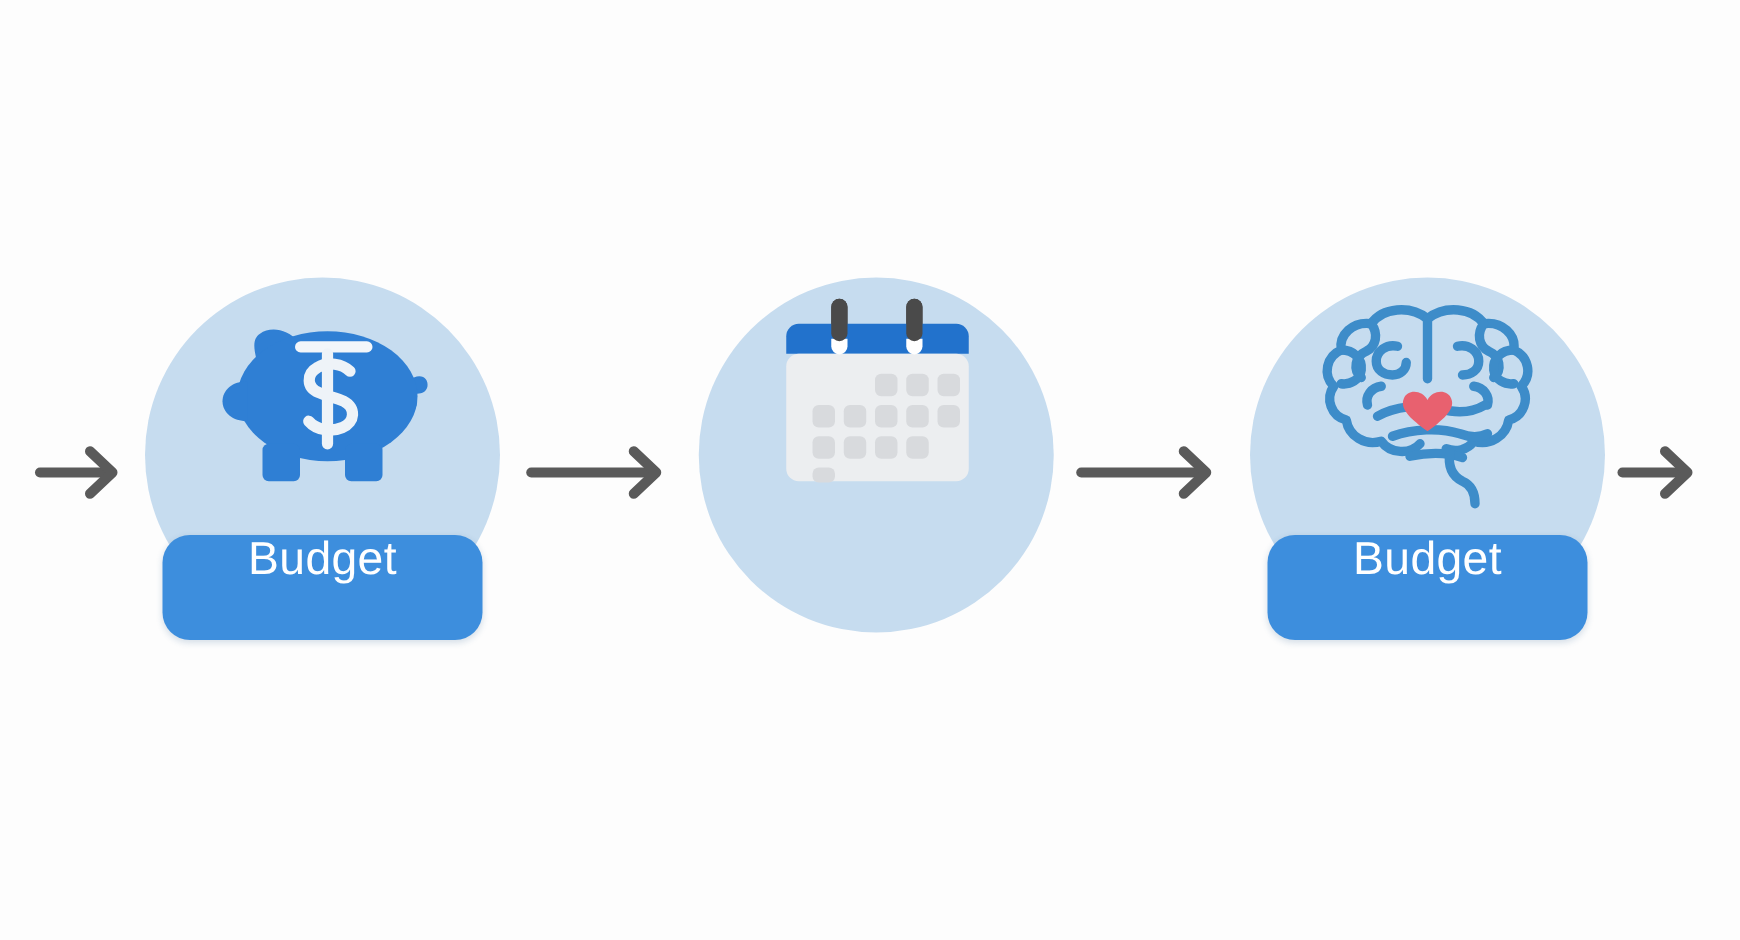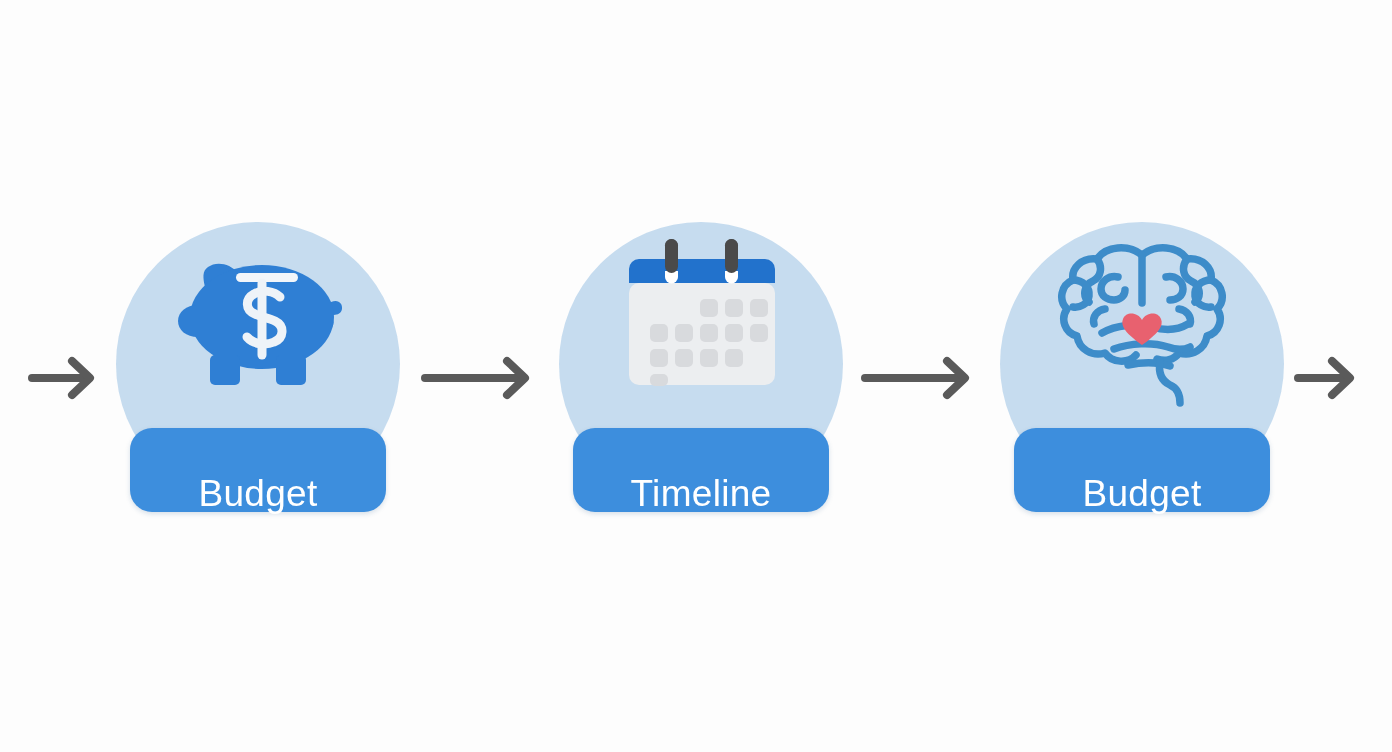--- a/index.html
+++ b/index.html
@@ -71,21 +71,21 @@
 
   .node-pill {
     position: absolute;
     left: 14px;
     top: 206px;
     width: 256px;
     height: 84px;
     border-radius: 22px;
     background: #3d8edd;
     display: flex;
-    align-items: flex-end;
+    align-items: flex-start;
     justify-content: center;
     box-shadow: 0 2px 5px rgba(40,90,140,0.18);
   }
   .node-pill-label {
     color: #ffffff;
     font-size: 37px;
     font-weight: 500;
     letter-spacing: 0.3px;
     line-height: 1;
     font-family: "Liberation Sans", sans-serif;
@@ -177,23 +177,20 @@
             <rect x="49" y="116" width="18" height="18" rx="5"></rect>
             <rect x="74" y="116" width="18" height="18" rx="5"></rect>
             <rect x="99" y="116" width="18" height="18" rx="5"></rect>
             <rect x="124" y="116" width="18" height="18" rx="5"></rect>
 
             <rect x="49" y="141" width="18" height="12" rx="5"></rect>
           </g>
         </svg>
       </div>
     </div>
-    <div class="node-pill">
-      <span class="node-pill-label">Timeline</span>
-    </div>
   </div>
 
   <div class="arrow arrow-2">
     <svg viewBox="0 0 115 52" width="115" height="52" aria-hidden="true">
       <g fill="none" stroke="#5a5a5a" stroke-width="8" stroke-linecap="round" stroke-linejoin="round">
         <line x1="3" y1="26" x2="99" y2="26"></line>
         <polyline points="85,9 103,26 85,43"></polyline>
       </g>
     </svg>
   </div>

